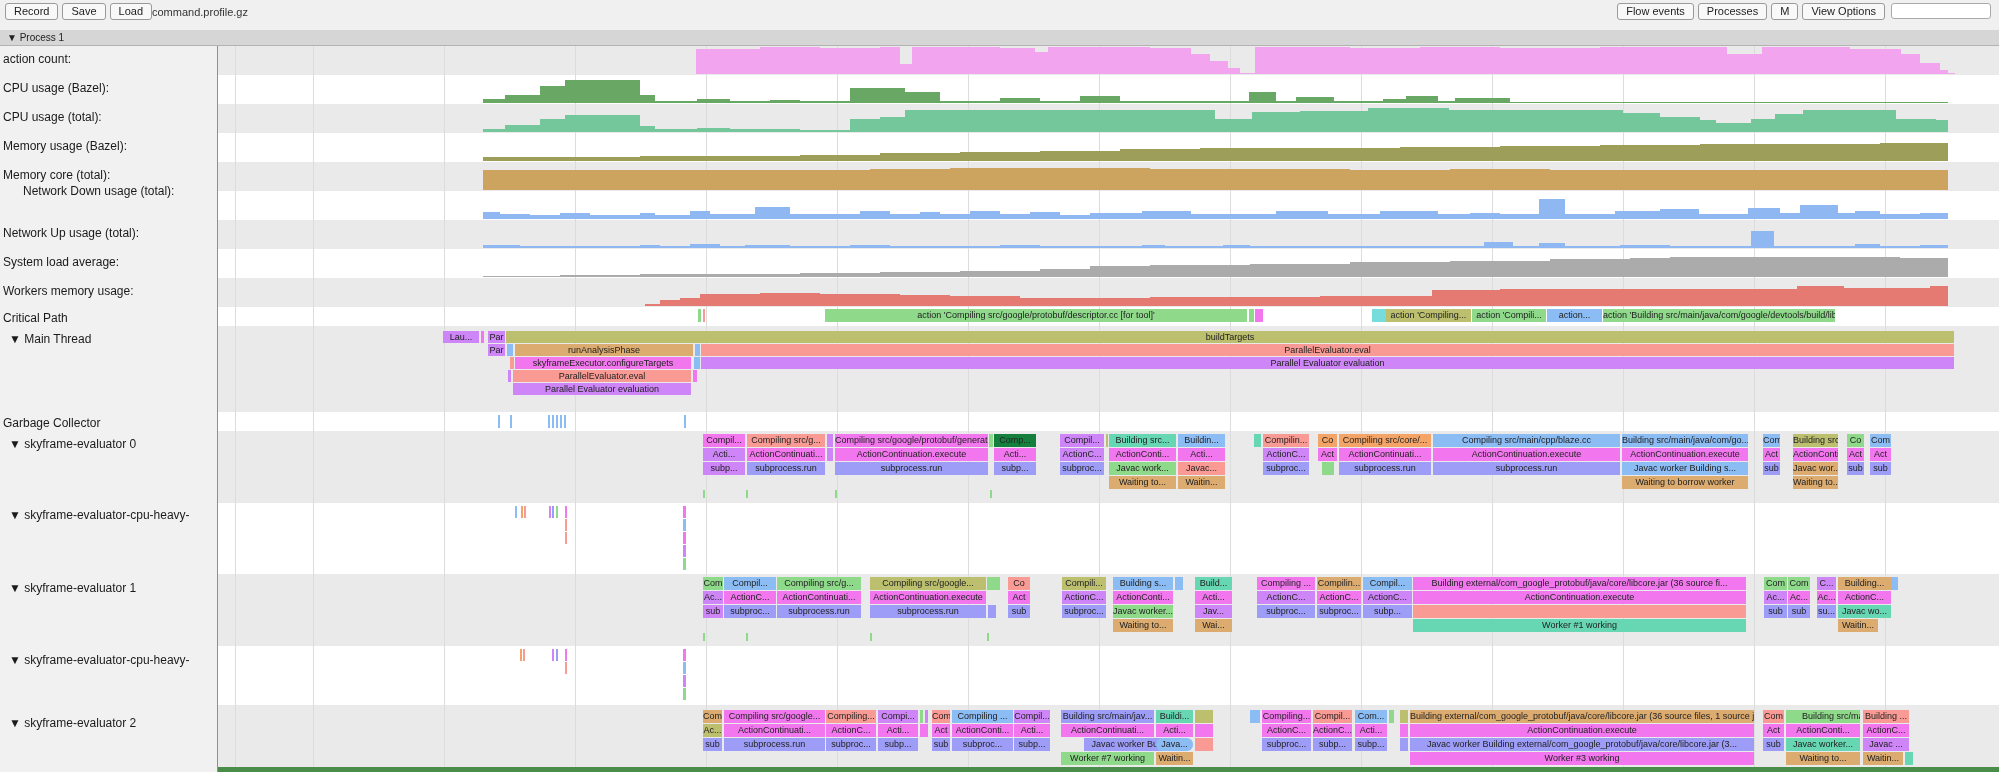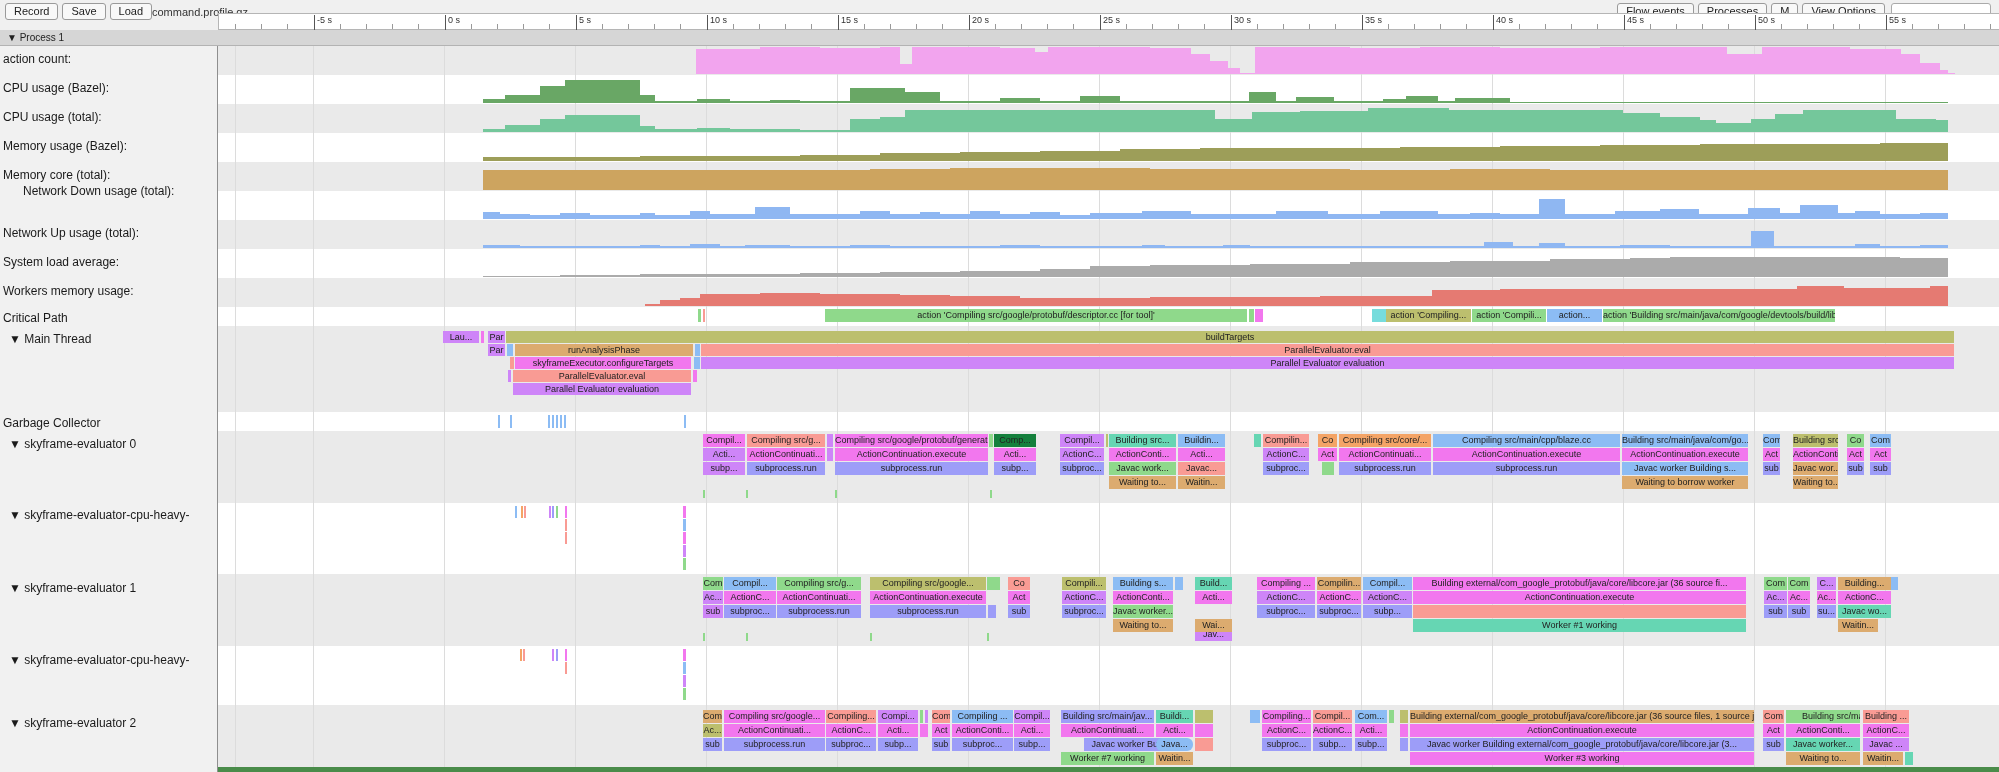--- a/index.html
+++ b/index.html
@@ -241,21 +241,21 @@
       <div class="slice" style="left: 1817px; top: 591px; width: 19px; height: 13px; line-height: 13px; background: rgb(242, 119, 238);">Ac...</div>
       <div class="slice" style="left: 1838px; top: 591px; width: 53px; height: 13px; line-height: 13px; background: rgb(242, 119, 238);">ActionC...</div>
       <div class="slice" style="left: 703px; top: 605px; width: 20px; height: 13px; line-height: 13px; background: rgb(206, 133, 248);">sub</div>
       <div class="slice" style="left: 724px; top: 605px; width: 52px; height: 13px; line-height: 13px; background: rgb(157, 157, 248);">subproc...</div>
       <div class="slice" style="left: 777px; top: 605px; width: 84px; height: 13px; line-height: 13px; background: rgb(157, 157, 248);">subprocess.run</div>
       <div class="slice" style="left: 870px; top: 605px; width: 116px; height: 13px; line-height: 13px; background: rgb(157, 157, 248);">subprocess.run</div>
       <div class="slice" style="left: 988px; top: 605px; width: 8px; height: 13px; line-height: 13px; background: rgb(157, 157, 248);"></div>
       <div class="slice" style="left: 1008px; top: 605px; width: 22px; height: 13px; line-height: 13px; background: rgb(157, 157, 248);">sub</div>
       <div class="slice" style="left: 1062px; top: 605px; width: 44px; height: 13px; line-height: 13px; background: rgb(157, 157, 248);">subproc...</div>
       <div class="slice" style="left: 1113px; top: 605px; width: 60px; height: 13px; line-height: 13px; background: rgb(143, 217, 139);">Javac worker...</div>
-      <div class="slice" style="left: 1195px; top: 628px; width: 37px; height: 13px; line-height: 13px; background: rgb(206, 133, 248);">Jav...</div>
+      <div class="slice" style="left: 1195px; top: 605px; width: 37px; height: 13px; line-height: 13px; background: rgb(206, 133, 248);">Jav...</div>
       <div class="slice" style="left: 1257px; top: 605px; width: 58px; height: 13px; line-height: 13px; background: rgb(157, 157, 248);">subproc...</div>
       <div class="slice" style="left: 1317px; top: 605px; width: 44px; height: 13px; line-height: 13px; background: rgb(157, 157, 248);">subproc...</div>
       <div class="slice" style="left: 1363px; top: 605px; width: 49px; height: 13px; line-height: 13px; background: rgb(157, 157, 248);">subp...</div>
       <div class="slice" style="left: 1413px; top: 605px; width: 333px; height: 13px; line-height: 13px; background: rgb(249, 155, 148);"></div>
       <div class="slice" style="left: 1764px; top: 605px; width: 23px; height: 13px; line-height: 13px; background: rgb(157, 157, 248);">sub</div>
       <div class="slice" style="left: 1788px; top: 605px; width: 22px; height: 13px; line-height: 13px; background: rgb(157, 157, 248);">sub</div>
       <div class="slice" style="left: 1817px; top: 605px; width: 19px; height: 13px; line-height: 13px; background: rgb(157, 157, 248);">su...</div>
       <div class="slice" style="left: 1838px; top: 605px; width: 53px; height: 13px; line-height: 13px; background: rgb(102, 214, 179);">Javac wo...</div>
       <div class="slice" style="left: 1113px; top: 619px; width: 60px; height: 13px; line-height: 13px; background: rgb(220, 171, 111);">Waiting to...</div>
       <div class="slice" style="left: 1195px; top: 619px; width: 37px; height: 13px; line-height: 13px; background: rgb(220, 171, 111);">Wai...</div>
@@ -344,35 +344,20 @@
       <div class="slice" style="left: 1905px; top: 752px; width: 8px; height: 13px; line-height: 13px; background: rgb(102, 214, 179);"></div>
     </div>
 
   <div id="toolbar">
     <span id="tb-left"><div class="btn">Record</div><div class="btn">Save</div><div class="btn">Load</div></span>
     <span id="tb-title">command.profile.gz</span>
     <span id="tb-right"><div class="btn">Flow events</div><div class="btn">Processes</div><div class="btn">M</div><div class="btn">View Options</div></span>
     <span id="tb-box"></span>
   </div>
 
-  <div id="ruler">
-      <div class="rlabel" style="left: 95px;">-5 s</div>
-      <div class="rlabel" style="left: 226px;">0 s</div>
-      <div class="rlabel" style="left: 357px;">5 s</div>
-      <div class="rlabel" style="left: 488px;">10 s</div>
-      <div class="rlabel" style="left: 619px;">15 s</div>
-      <div class="rlabel" style="left: 750px;">20 s</div>
-      <div class="rlabel" style="left: 881px;">25 s</div>
-      <div class="rlabel" style="left: 1012px;">30 s</div>
-      <div class="rlabel" style="left: 1143px;">35 s</div>
-      <div class="rlabel" style="left: 1274px;">40 s</div>
-      <div class="rlabel" style="left: 1405px;">45 s</div>
-      <div class="rlabel" style="left: 1536px;">50 s</div>
-      <div class="rlabel" style="left: 1667px;">55 s</div>
-    </div>
 
   <div id="process-header">▼ Process 1</div>
 
   <div id="labels">
       <div class="rowlabel" style="top: 6px;">action count:</div>
       <div class="rowlabel" style="top: 35px;">CPU usage (Bazel):</div>
       <div class="rowlabel" style="top: 64px;">CPU usage (total):</div>
       <div class="rowlabel" style="top: 93px;">Memory usage (Bazel):</div>
       <div class="rowlabel" style="top: 122px;">Memory core (total):</div>
       <div class="rowlabel" style="top: 138px; margin-left: 20px;">Network Down usage (total):</div>

